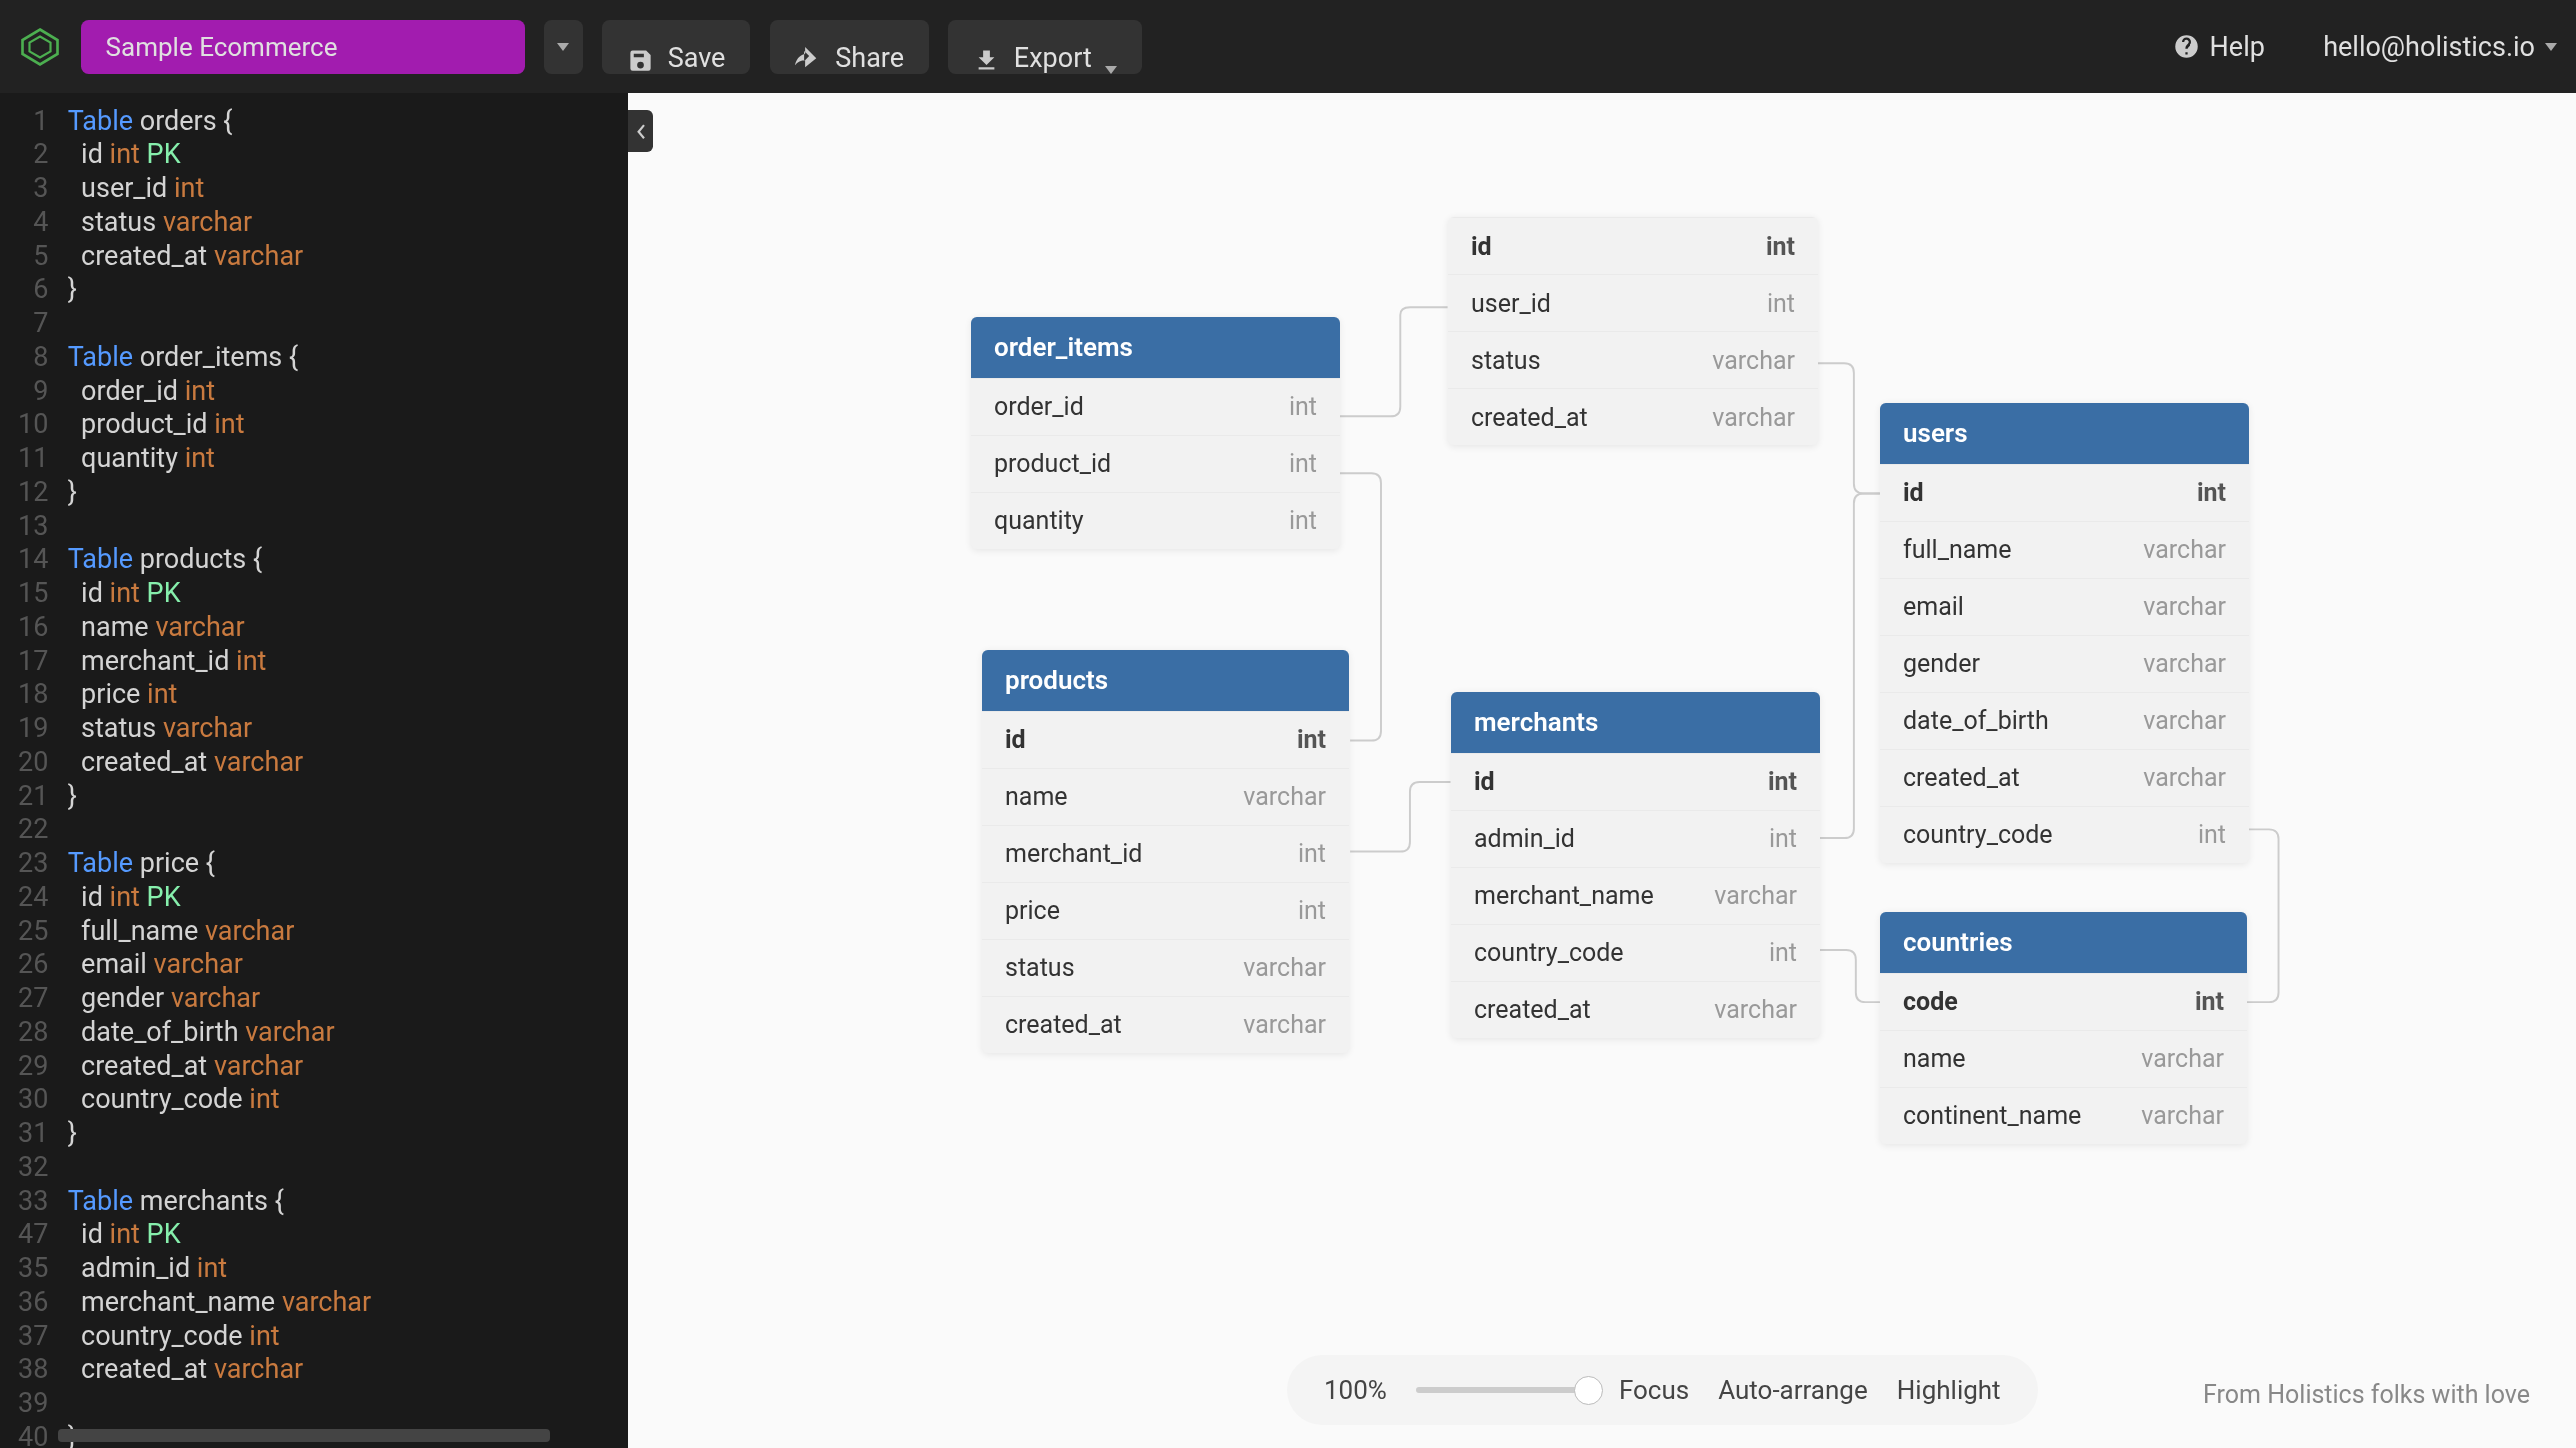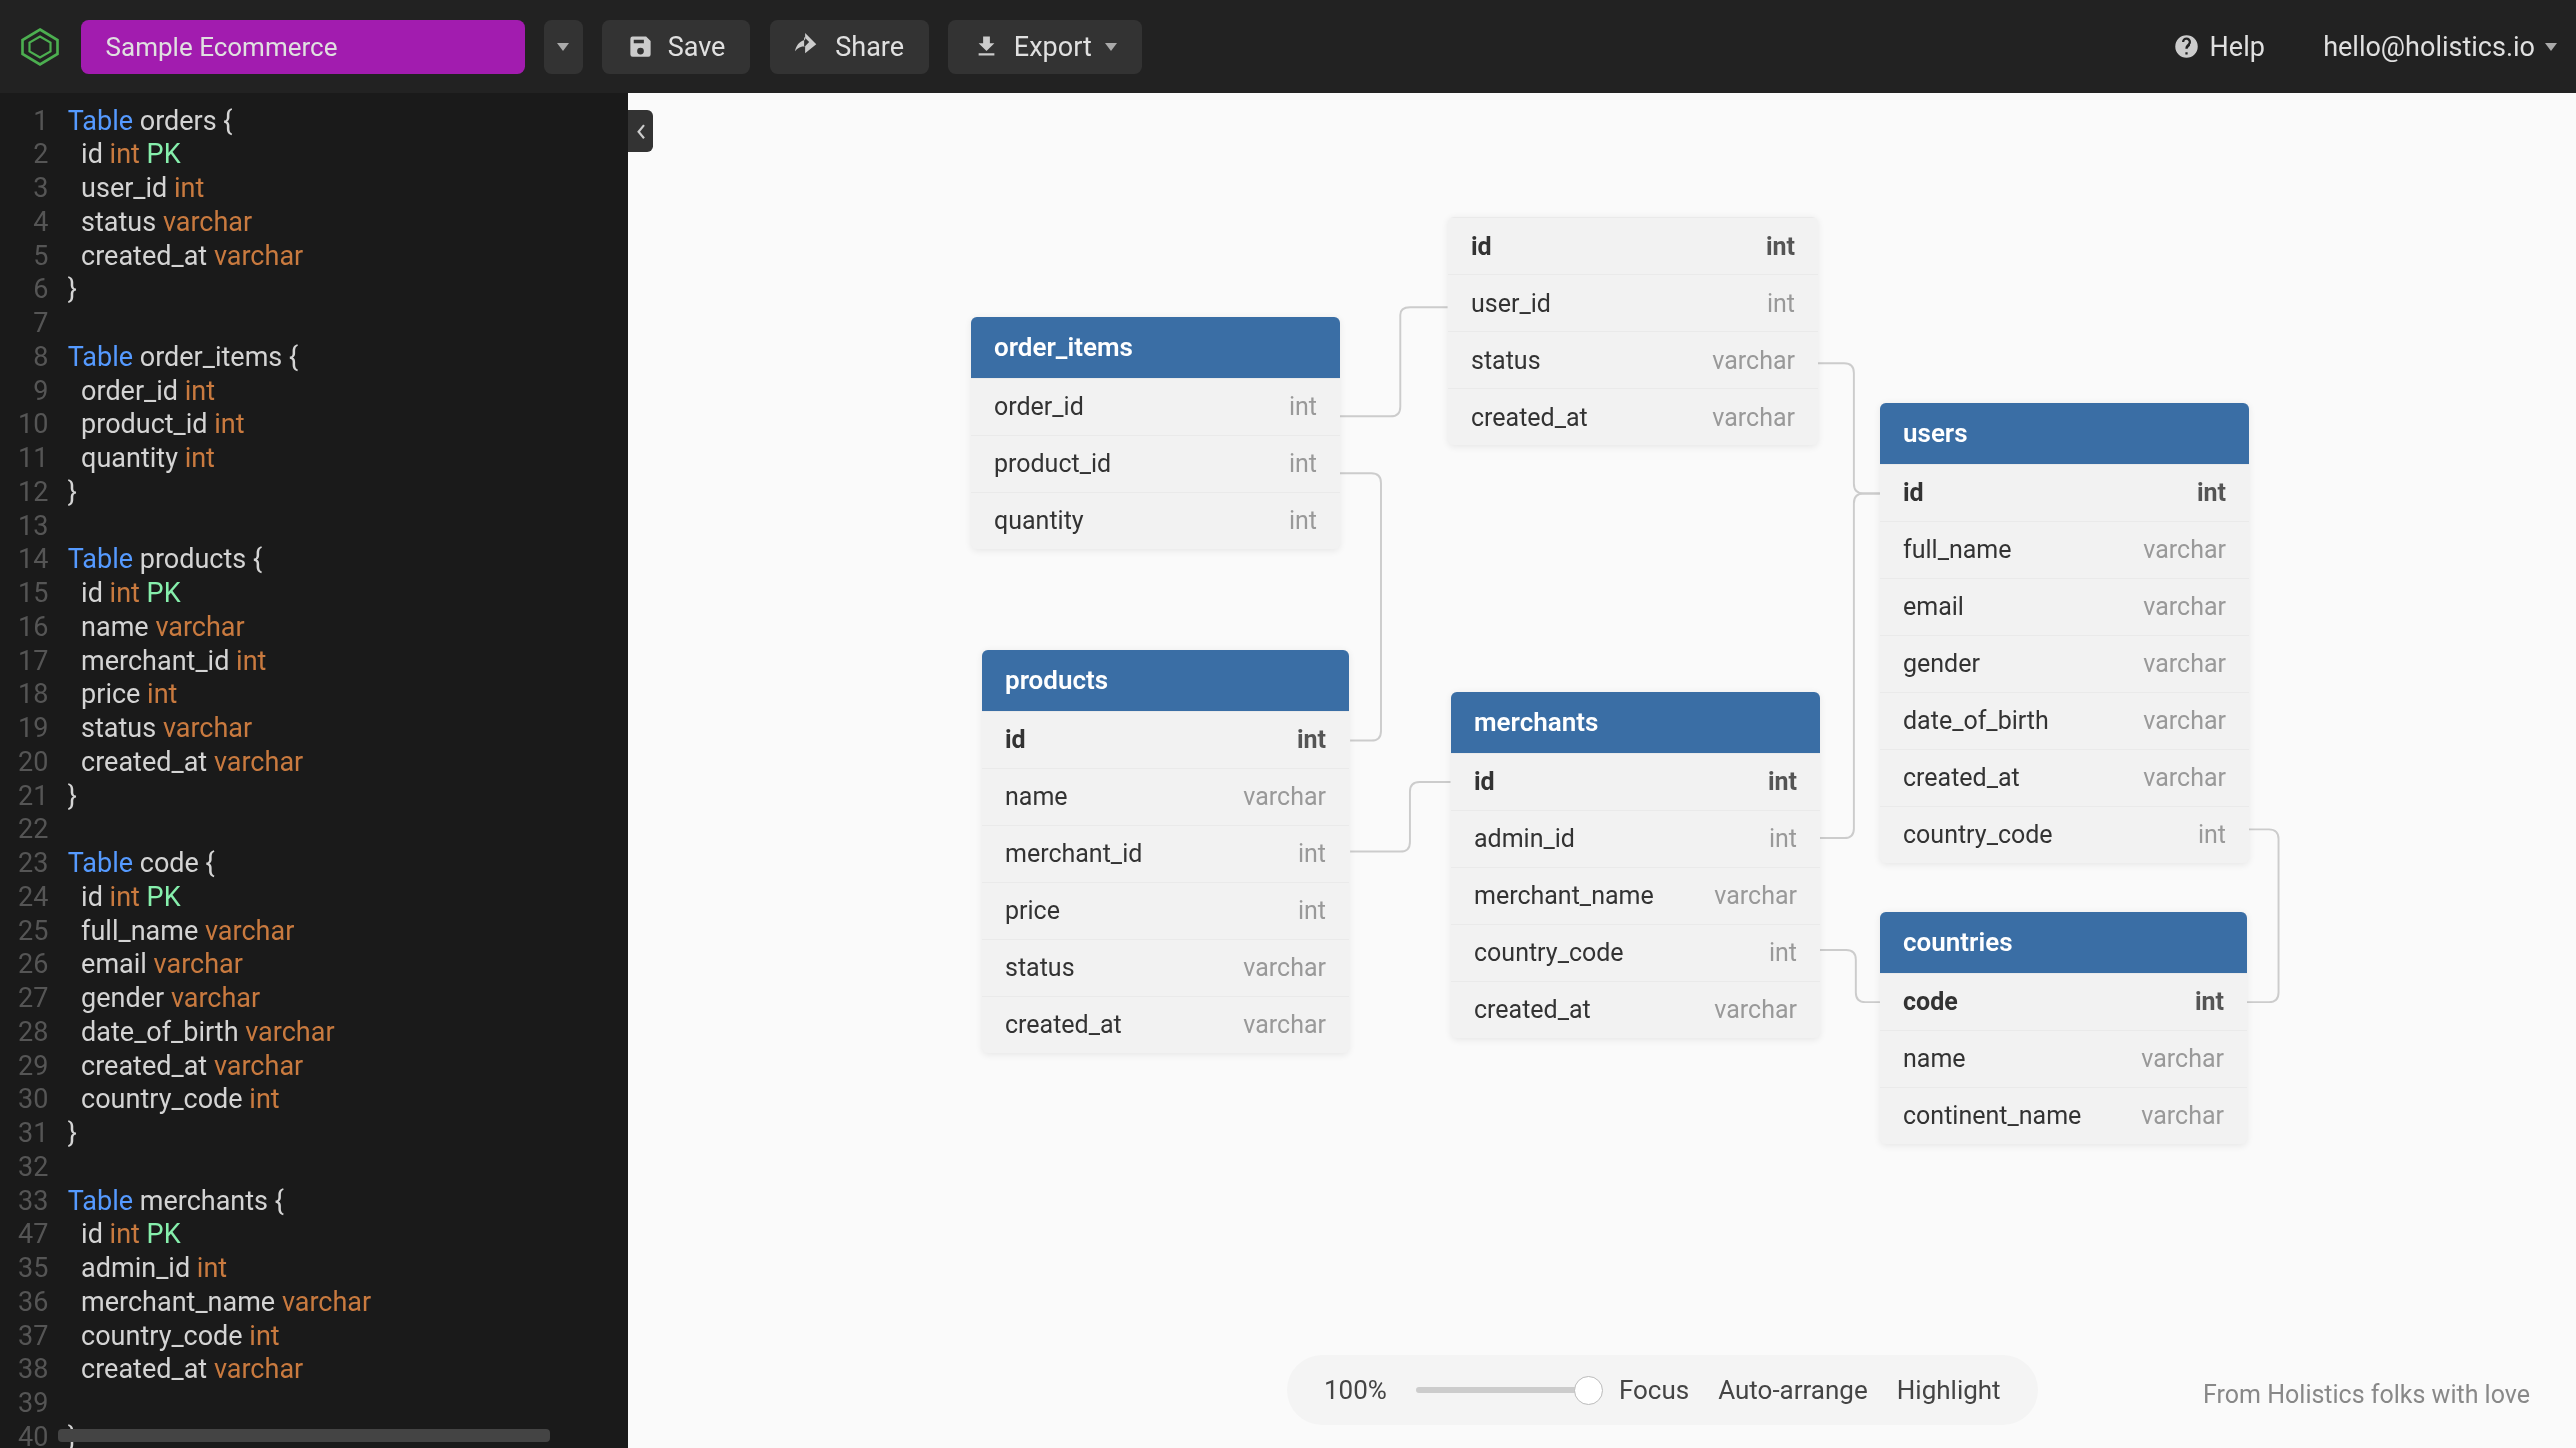--- a/index.html
+++ b/index.html
@@ -56,21 +56,21 @@
       cursor: pointer;
     }
     .topbtn {
       background: #333333;
       color: #e0e0e0;
       height: 54px;
       border-radius: 7.7px;
       padding: 0 25px;
       font-size: 27px;
       display: flex;
-      align-items: center;
+      align-items: flex-end;
       gap: 13.5px;
       cursor: pointer;
       border: none;
     }
     .spacer { flex: 1; }
     .help {
       color: #e0e0e0;
       font-size: 27px;
       display: flex;
       align-items: center;
@@ -381,21 +381,21 @@
         <div class="line">
           <span class="gutter">21</span>
           <span class="code"><span class="name">}</span></span>
         </div>
         <div class="line">
           <span class="gutter">22</span>
           <span class="code"></span>
         </div>
         <div class="line">
           <span class="gutter">23</span>
-          <span class="code"><span class="kw">Table </span><span class="name">code {</span></span>
+          <span class="code"><span class="kw">Table </span><span class="name">price {</span></span>
         </div>
         <div class="line">
           <span class="gutter">24</span>
           <span class="code"><span class="name">  id </span><span class="type">int </span><span class="pk">PK</span></span>
         </div>
         <div class="line">
           <span class="gutter">25</span>
           <span class="code"><span class="name">  full_name </span><span class="type">varchar</span></span>
         </div>
         <div class="line">

